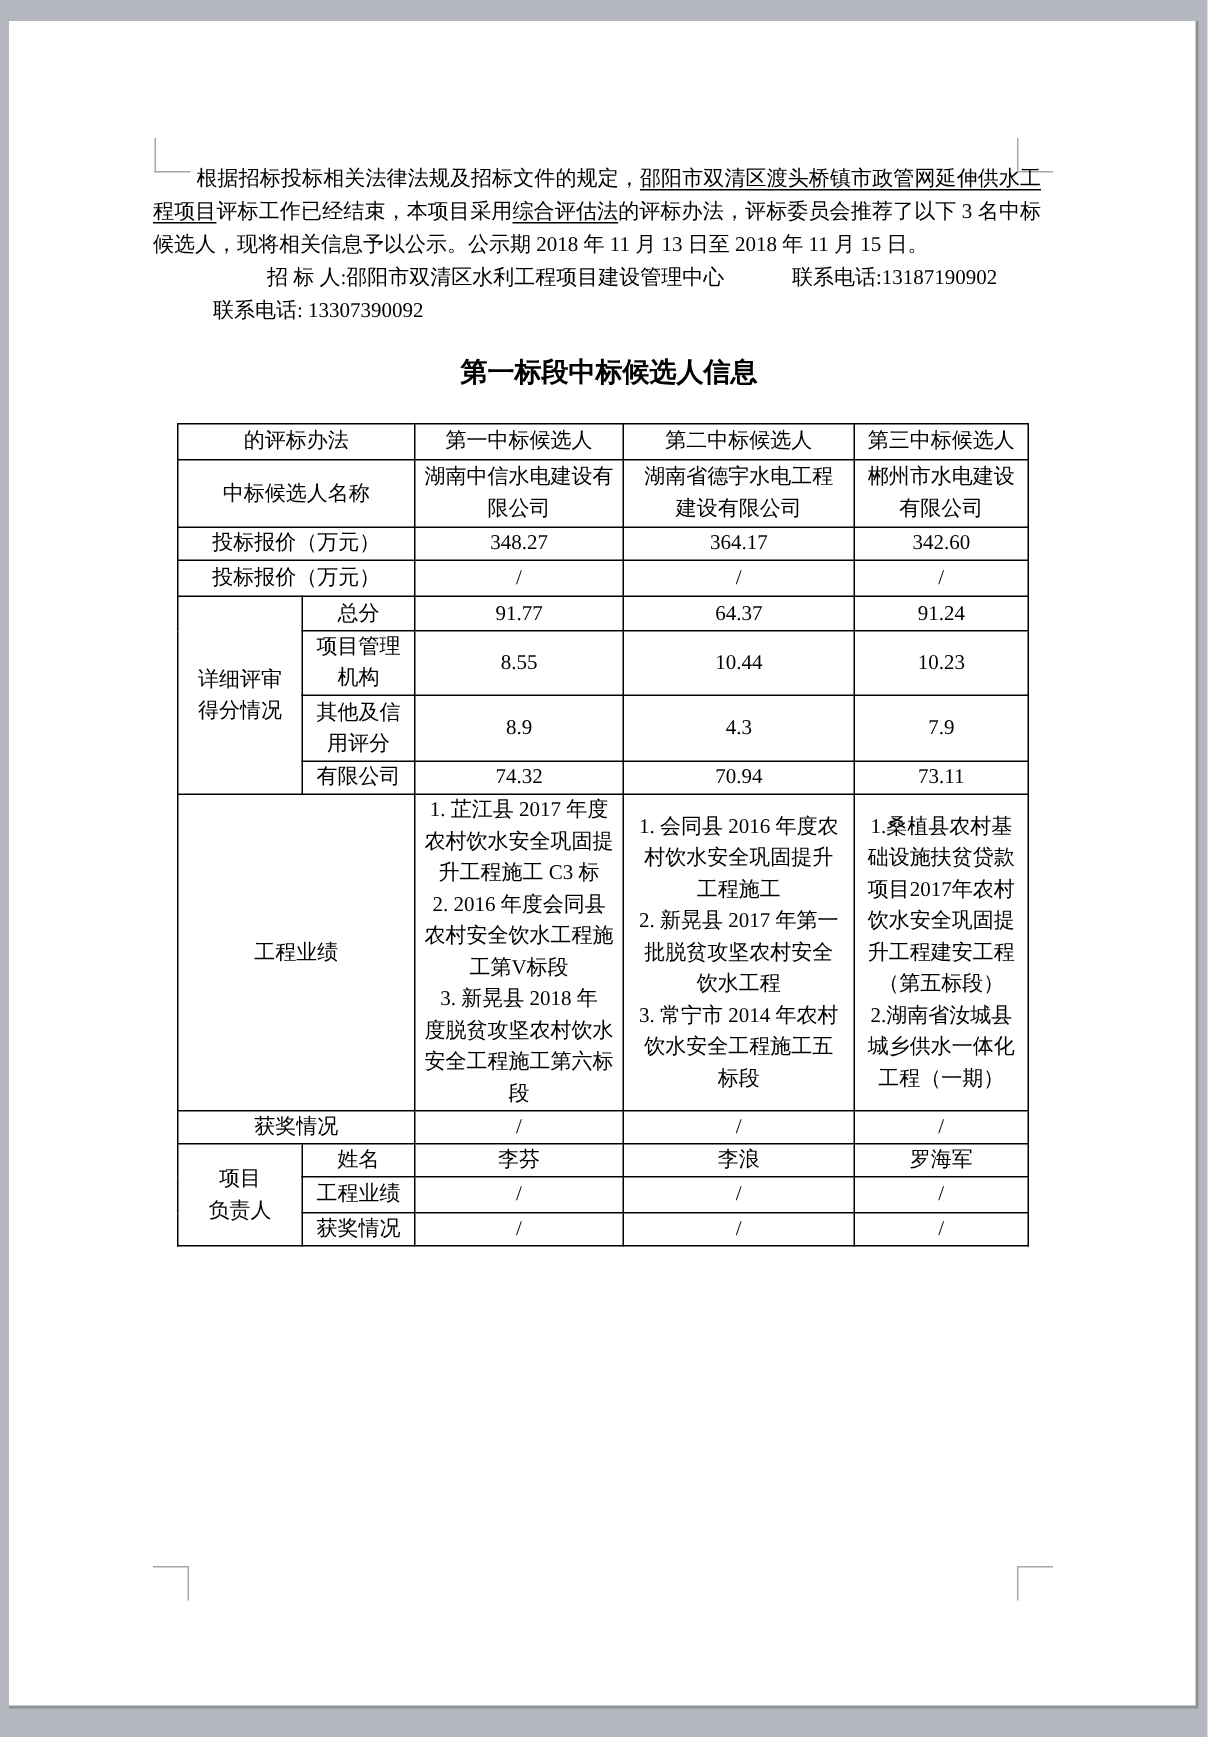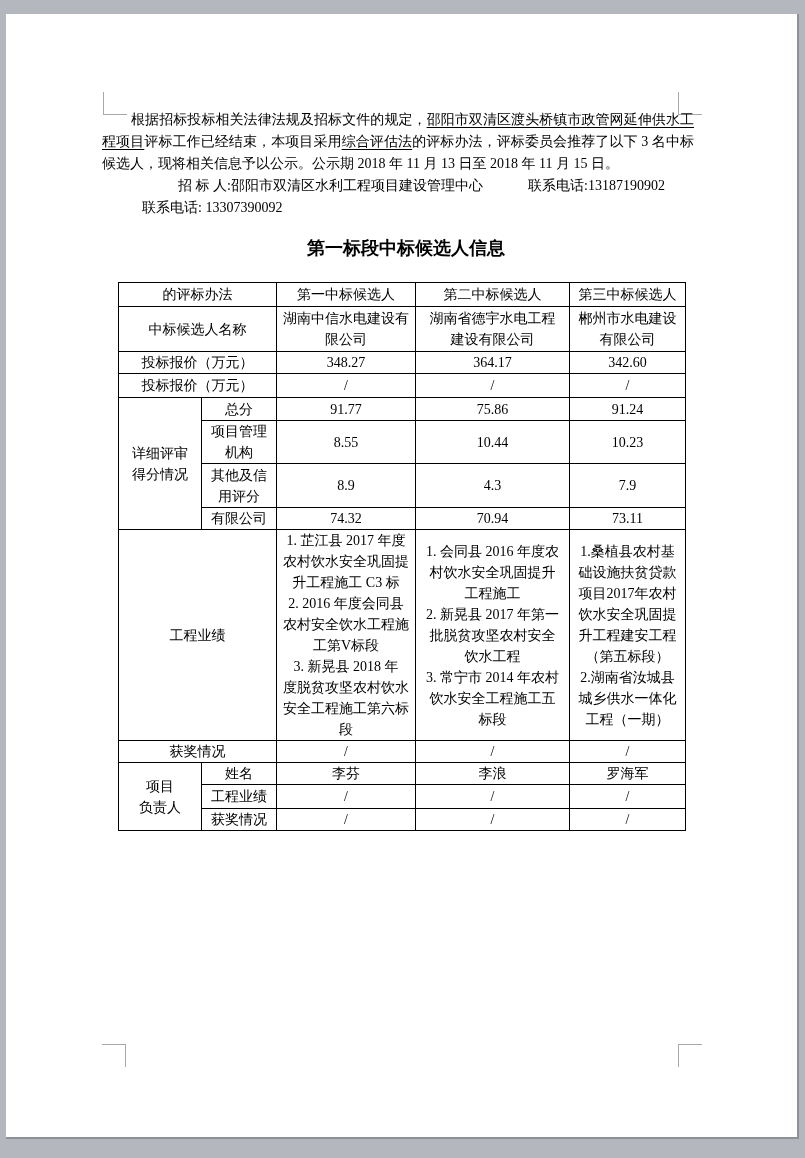--- a/index.html
+++ b/index.html
@@ -121,21 +121,21 @@
         <td colspan="2">投标报价（万元）</td>
         <td>/</td>
         <td>/</td>
         <td>/</td>
       </tr>
       <tr class="r-d1">
         <td rowspan="4">详细评审
 得分情况</td>
         <td>总分</td>
         <td>91.77</td>
-        <td>75.86</td>
+        <td>64.37</td>
         <td>91.24</td>
       </tr>
       <tr class="r-d2">
         <td>项目管理
 机构</td>
         <td>8.55</td>
         <td>10.44</td>
         <td>10.23</td>
       </tr>
       <tr class="r-d3">

